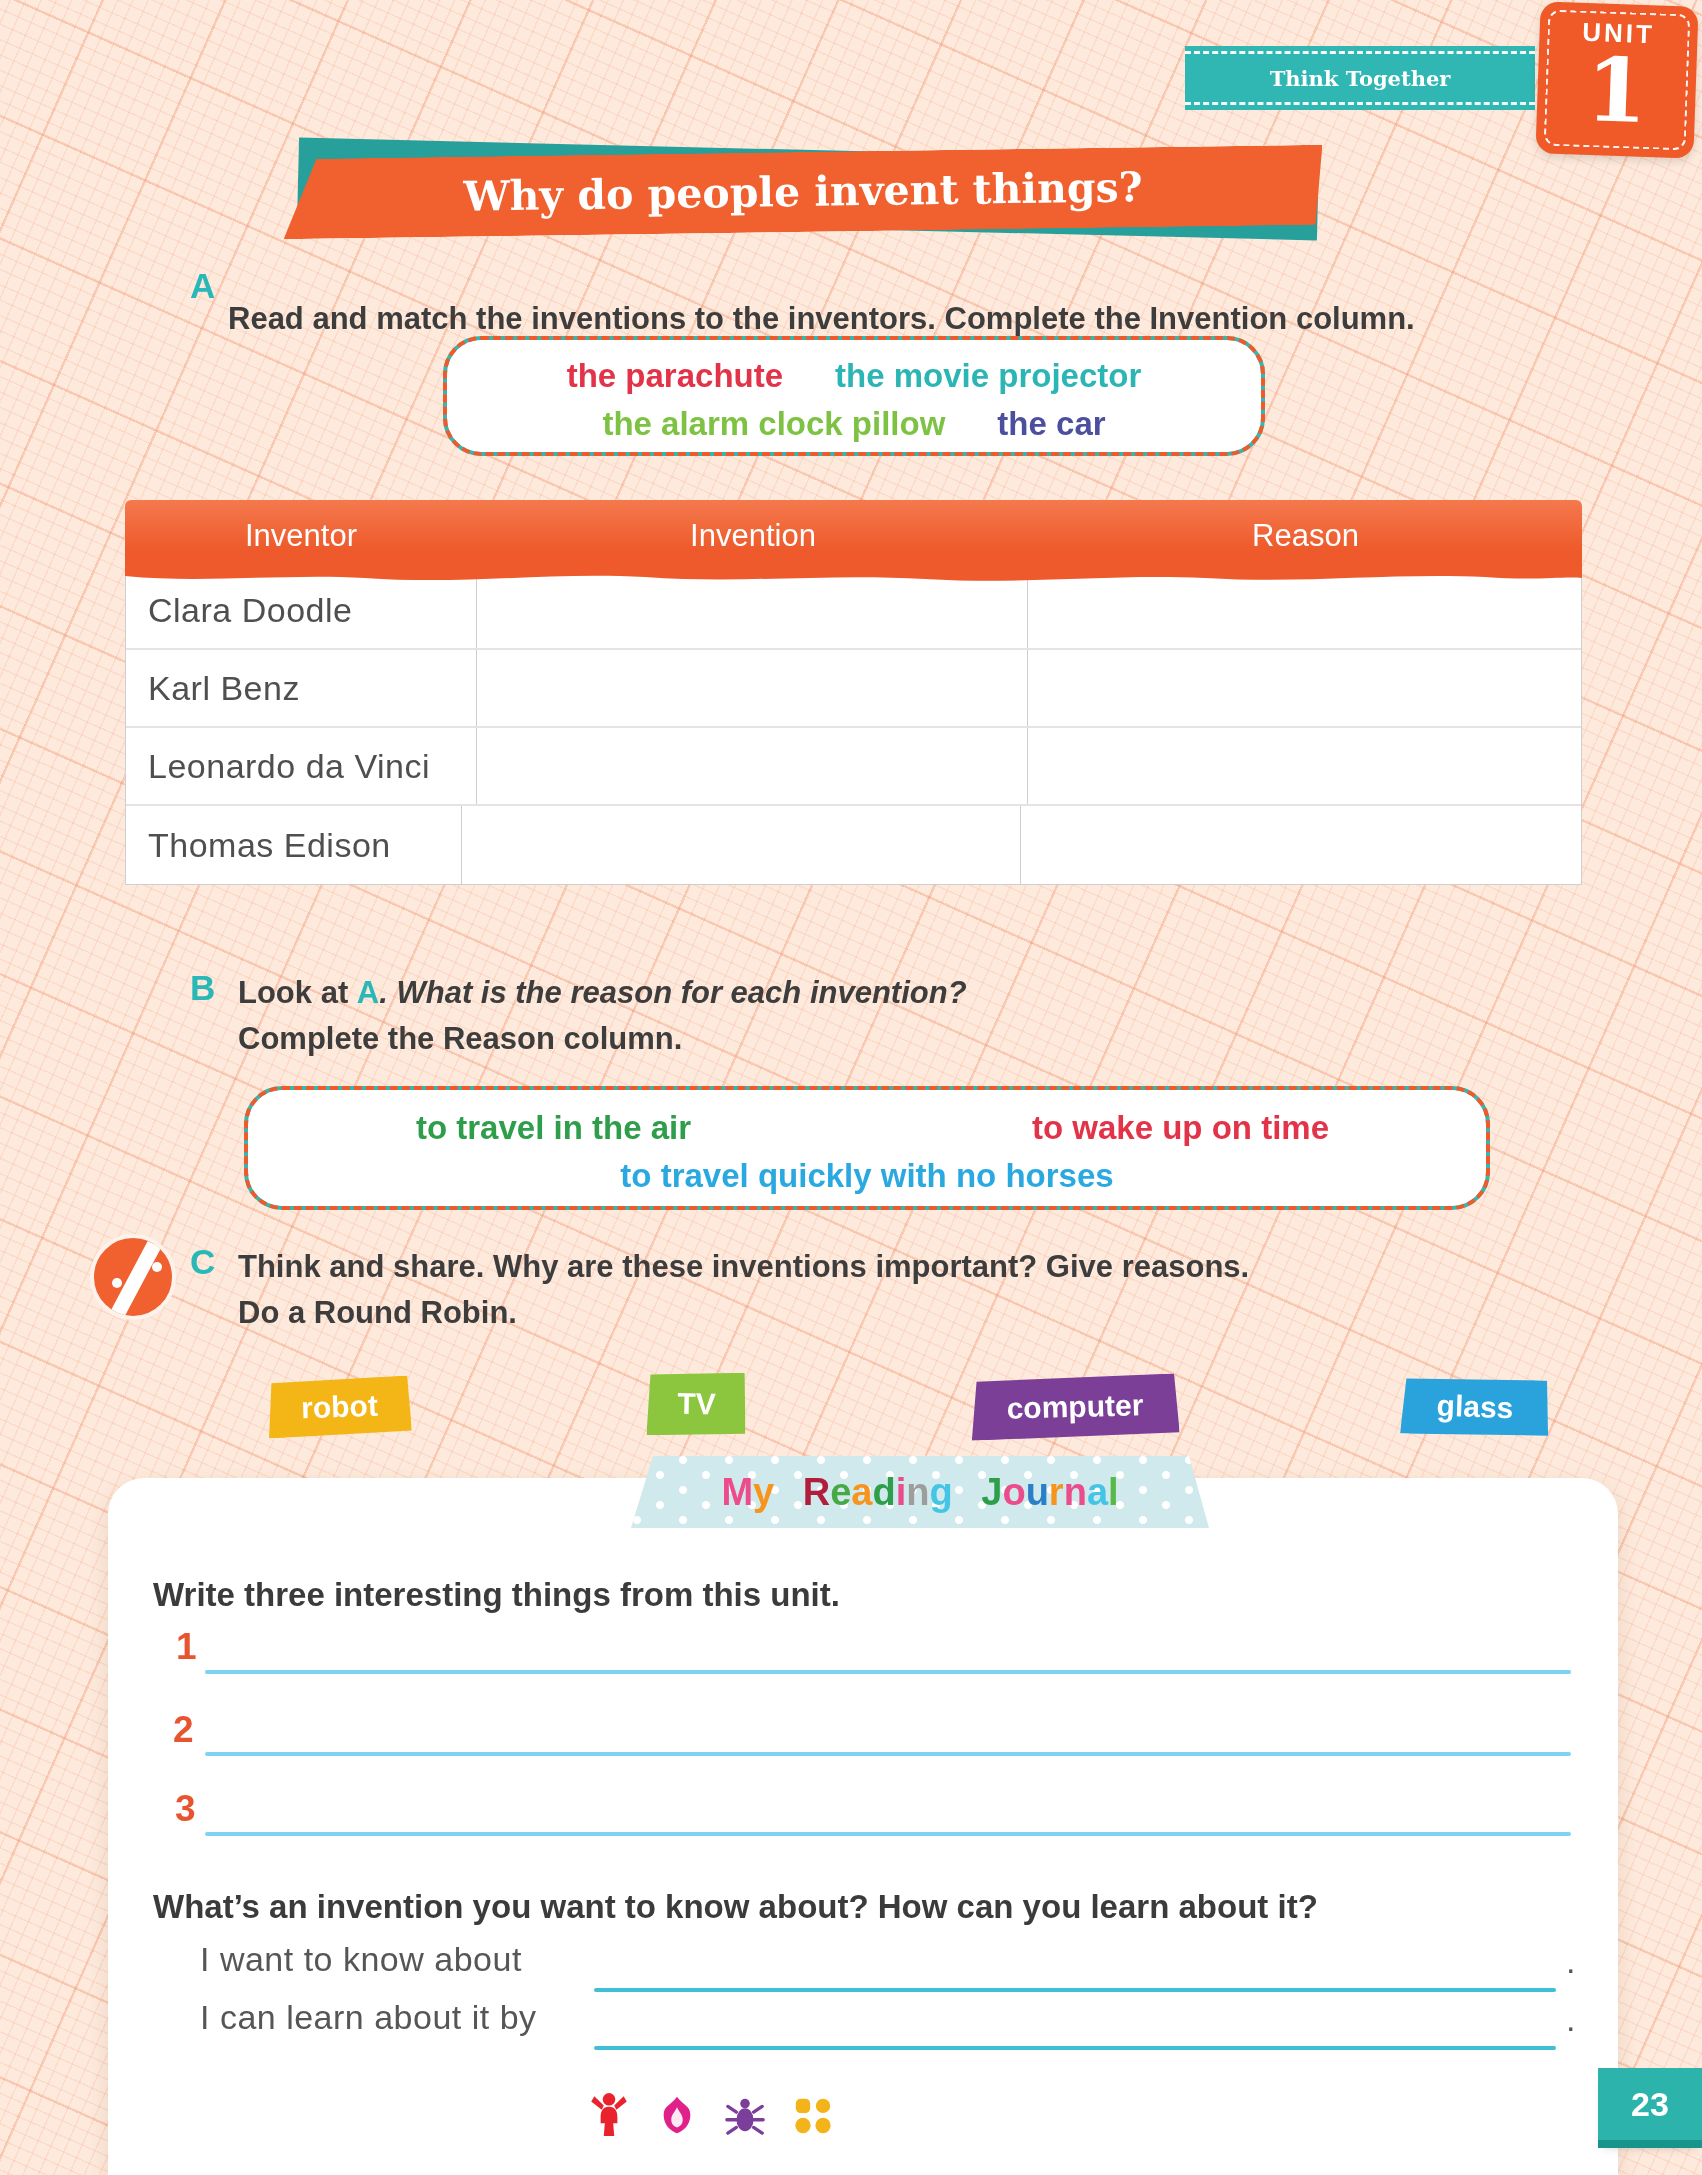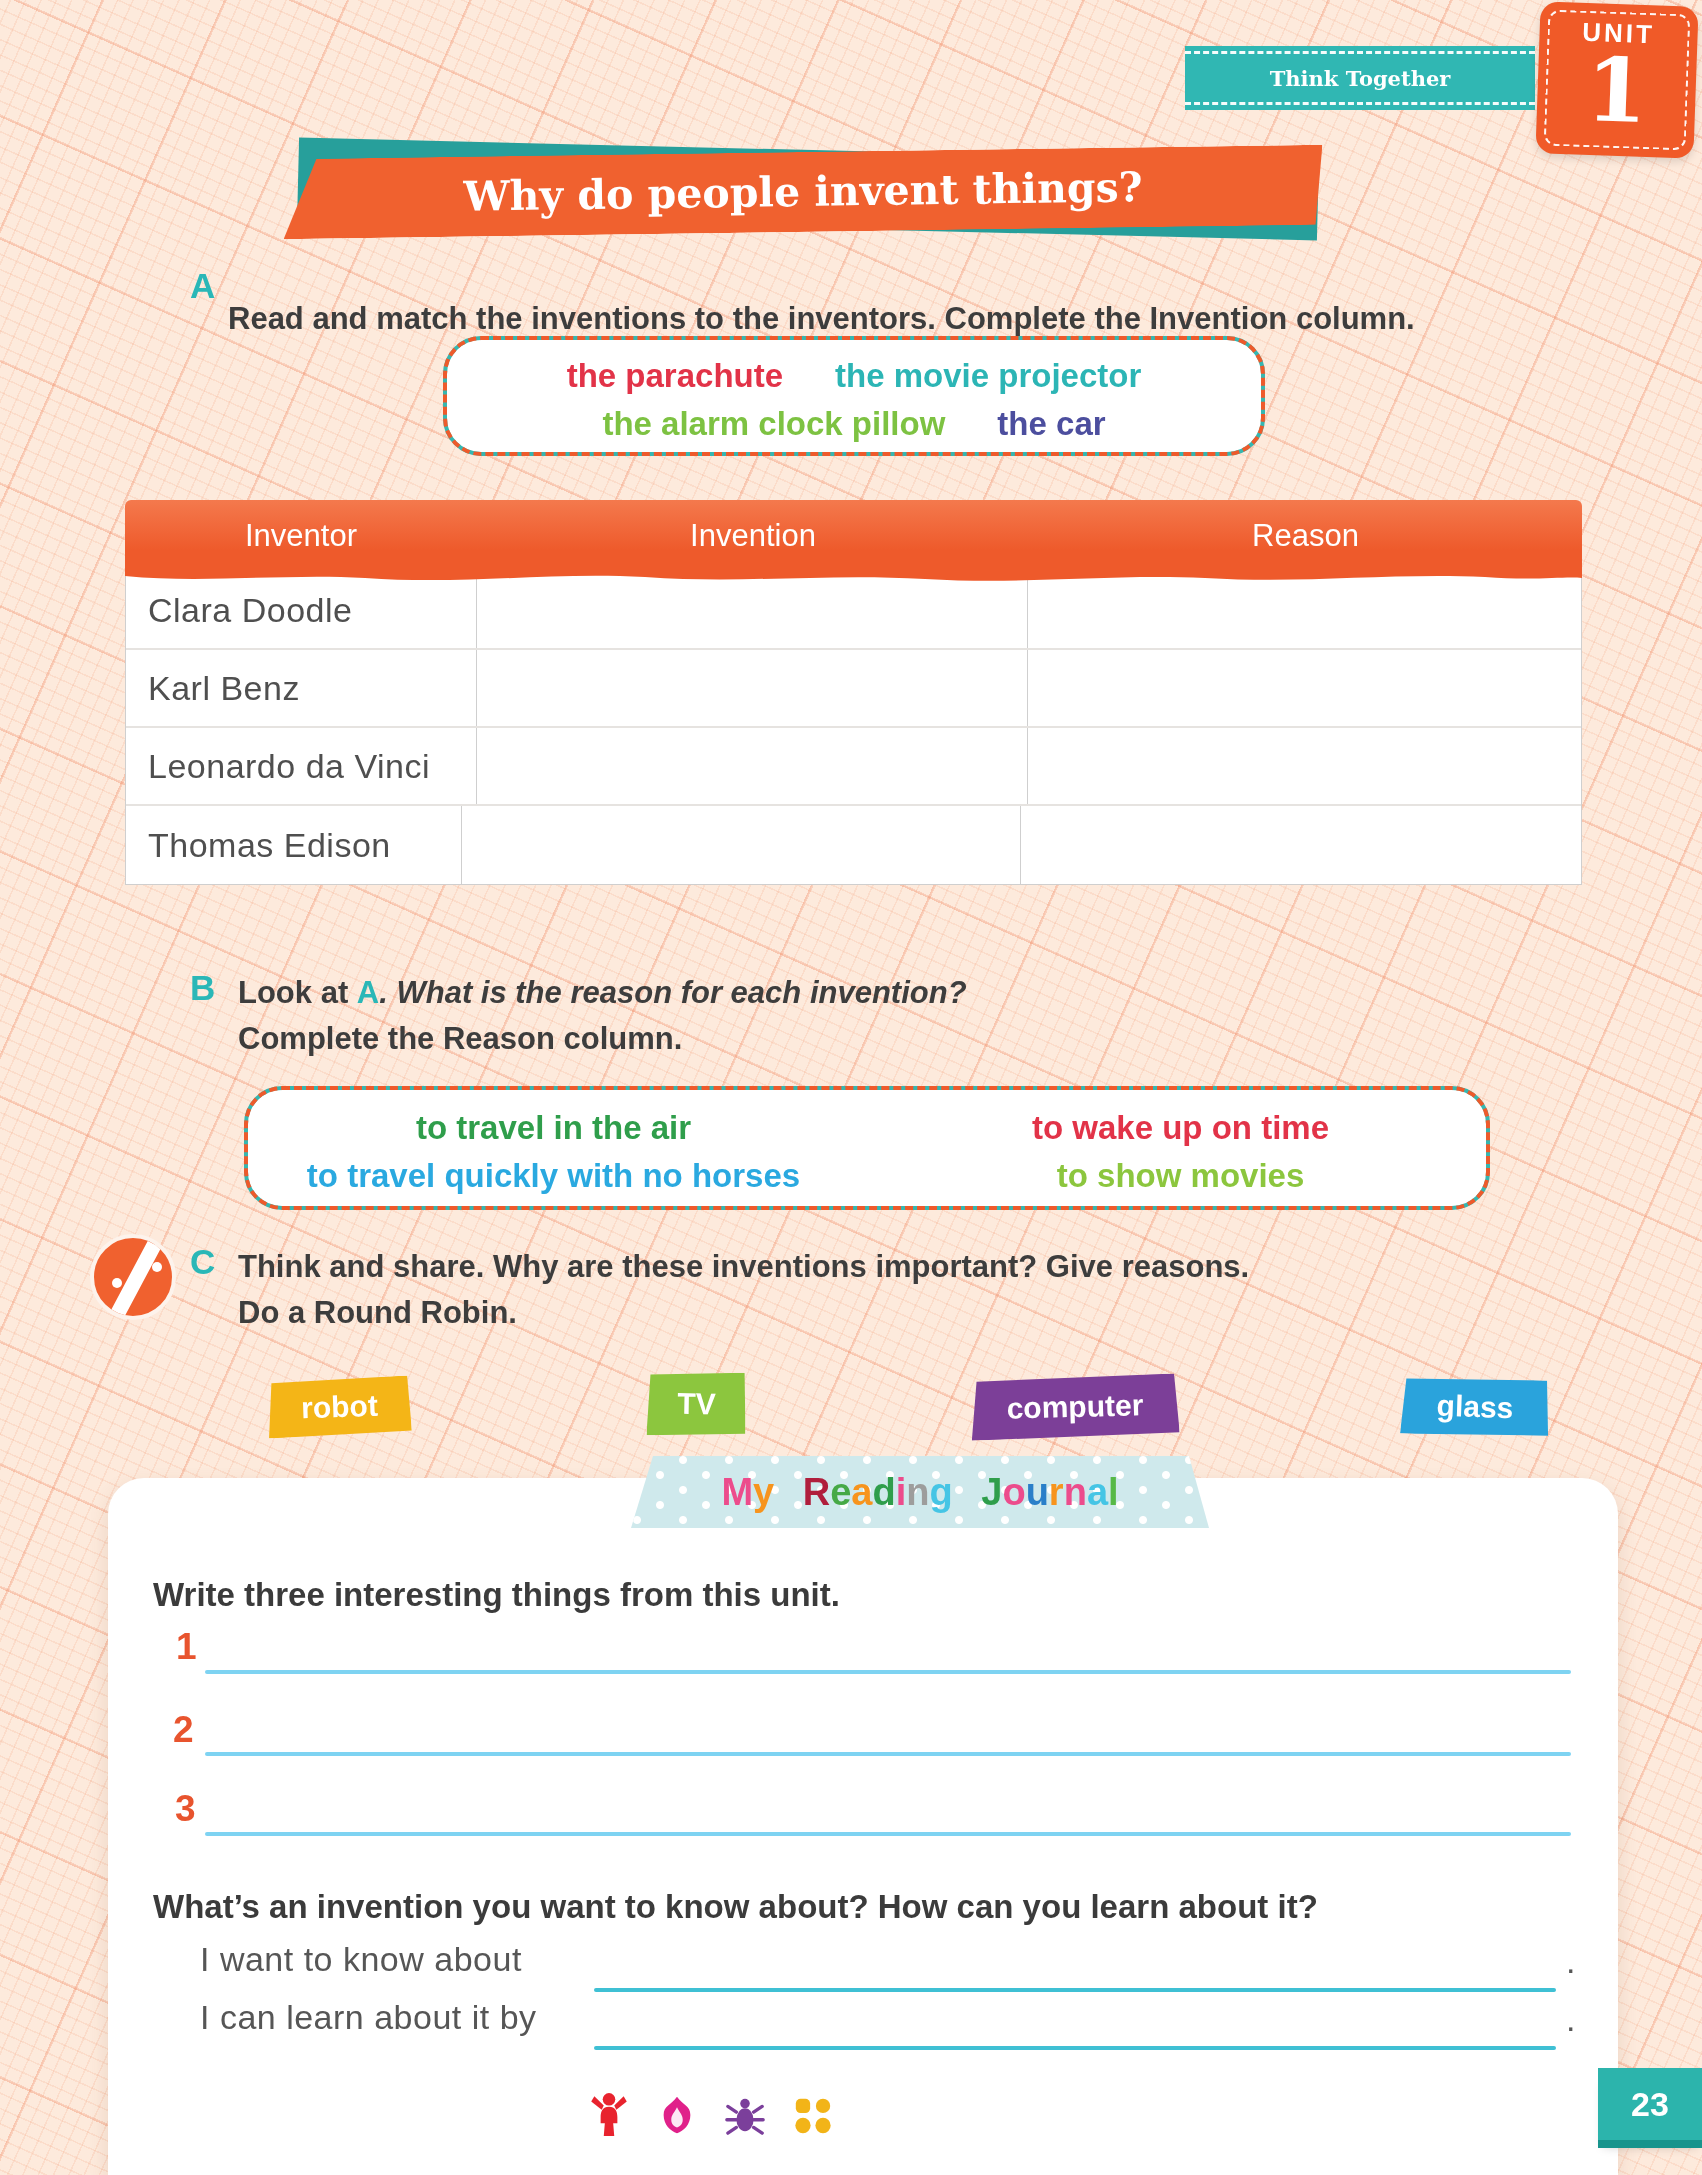--- a/index.html
+++ b/index.html
@@ -198,21 +198,20 @@
     <div>Complete the Reason column.</div>
   </div>
 
   <div class="bank bank-b" id="bank-b-rows">
       <div class="bank-row">
         <span class="bank-word" style="color: rgb(47, 158, 75);">to travel in the air</span>
         <span class="bank-word" style="color: rgb(226, 51, 72);">to wake up on time</span>
       </div>
       <div class="bank-row">
         <span class="bank-word" style="color: rgb(42, 169, 224);">to travel quickly with no horses</span>
-        <span class="bank-word" style="color: rgb(140, 198, 62);">to show movies</span>
       </div>
     </div>
 
   <div class="c-icon"></div>
   <div class="sec-letter pos-c-letter">C</div>
   <div class="sec-text pos-c-text">
     <div>Think and share. Why are these inventions important? Give reasons.</div>
     <div>Do a Round Robin.</div>
   </div>
 

